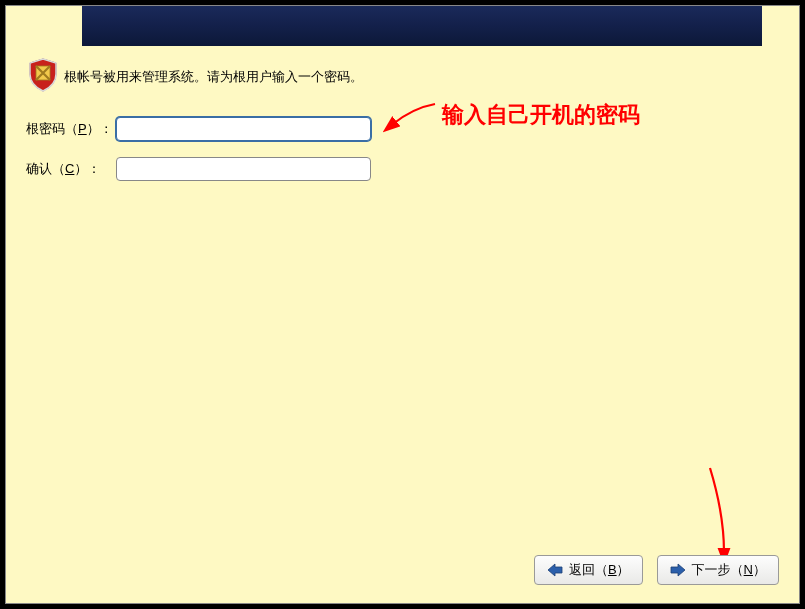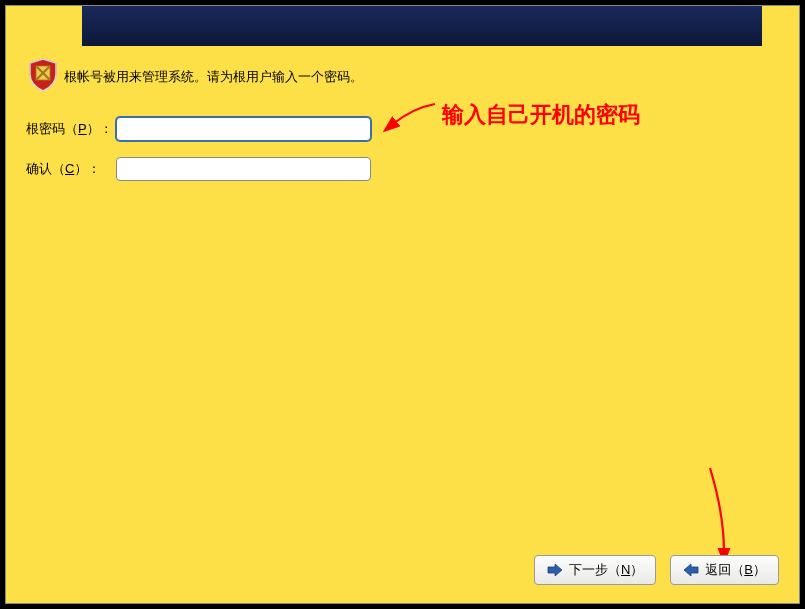--- a/index.html
+++ b/index.html
@@ -11,21 +11,21 @@
       font-size: 13px;
       position: relative;
       overflow: hidden;
     }
     .window {
       position: absolute;
       left: 5px;
       top: 5px;
       width: 795px;
       height: 599px;
-      background: #fde047;
+      background: #fef9c3;
       border: 1px solid #888;
     }
     .banner {
       position: absolute;
       left: 76px;
       top: 0;
       width: 680px;
       height: 40px;
       background: linear-gradient(to bottom, #1a2a5a 0%, #13204a 50%, #0c1838 100%);
     }
@@ -163,29 +163,29 @@
     <defs>
       <marker id="ah2" markerWidth="10" markerHeight="10" refX="2" refY="3" orient="auto">
         <path d="M0,0 L0,6 L8,3 Z" fill="#ff0000"></path>
       </marker>
     </defs>
     <path d="M8 4 Q22 50 22 88" stroke="#ff0000" stroke-width="2.2" fill="none" marker-end="url(#ah2)"></path>
   </svg>
 
   <div class="footer-buttons">
     <button class="btn">
+      <svg class="arrow-left-icon" viewBox="0 0 16 14">
+        <path d="M8 1 L1 7 L8 13 L8 10 L15 10 L15 4 L8 4 Z" fill="#2b5fab" stroke="#1d3f73" stroke-width="0.8"></path>
+      </svg>
+      <span>
+        <span>返回（</span><span class="u">B</span><span>）</span>
+      </span>
+    </button>
+    <button class="btn">
       <svg class="arrow-right-icon" viewBox="0 0 16 14">
         <path d="M8 1 L15 7 L8 13 L8 10 L1 10 L1 4 L8 4 Z" fill="#2b5fab" stroke="#1d3f73" stroke-width="0.8"></path>
       </svg>
       <span>
         <span>下一步（</span><span class="u">N</span><span>）</span>
       </span>
     </button>
-    <button class="btn">
-      <svg class="arrow-left-icon" viewBox="0 0 16 14">
-        <path d="M8 1 L1 7 L8 13 L8 10 L15 10 L15 4 L8 4 Z" fill="#2b5fab" stroke="#1d3f73" stroke-width="0.8"></path>
-      </svg>
-      <span>
-        <span>返回（</span><span class="u">B</span><span>）</span>
-      </span>
-    </button>
   </div>
 </div>
 
 </body></html>

